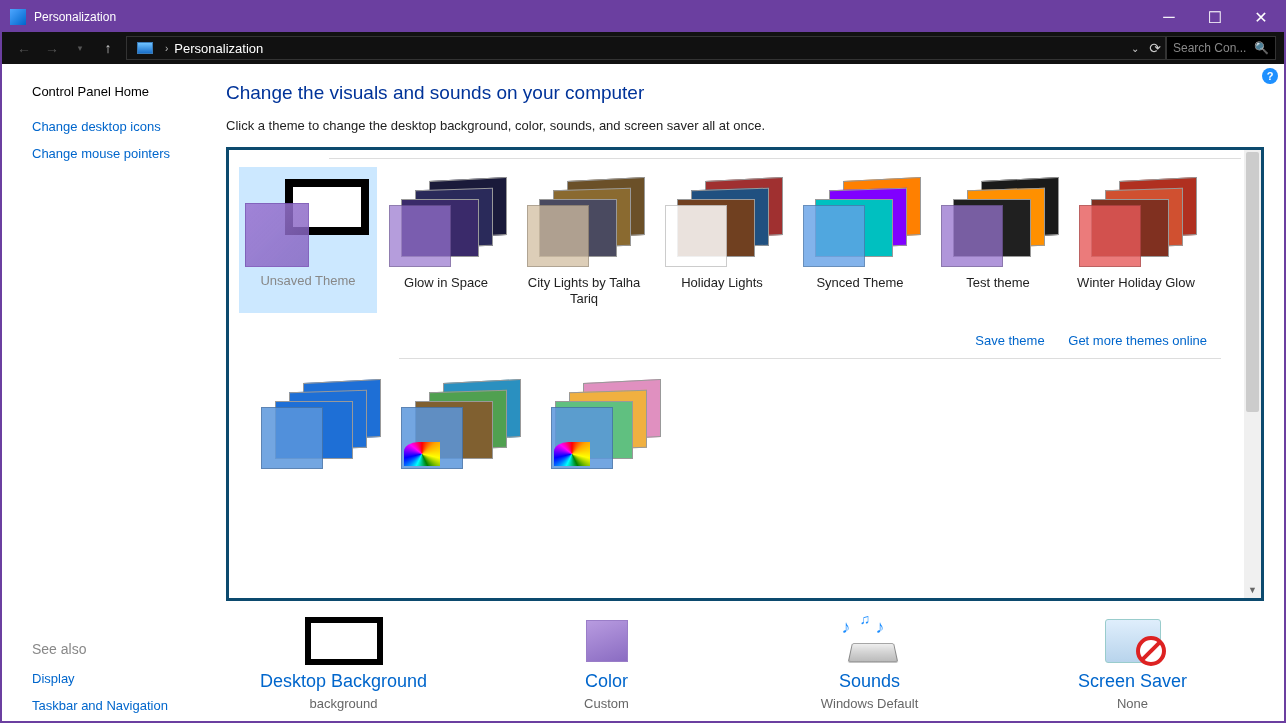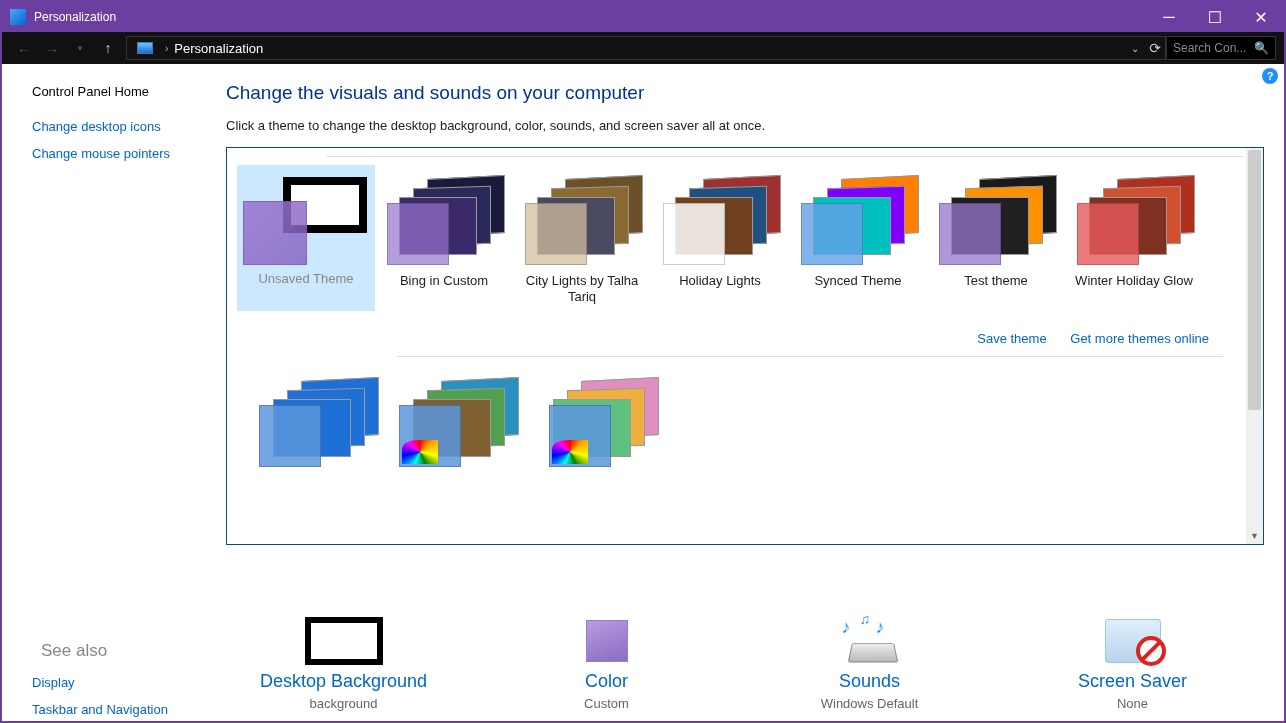--- a/index.html
+++ b/index.html
@@ -24,27 +24,27 @@
 .nav-dd { color: #ccc; font-size: 10px; }
 .nav-refresh { color: #ccc; font-size: 14px; }
 .search-box { background: #000; border: 1px solid #333; height: 24px; width: 110px; display: flex; align-items: center; padding: 0 6px; color: #888; font-size: 12px; justify-content: space-between; }
 .search-box .mag { font-size: 12px; }
 
 
 .content { display: flex; height: calc(723px - 30px - 32px - 4px); position: relative; }
 .sidebar { width: 210px; padding: 20px 10px 0 30px; }
 .sidebar .home { color: #000; margin-bottom: 20px; display: block; }
 .sidebar a { color: #0066cc; text-decoration: none; display: block; margin-bottom: 12px; font-size: 13px; }
-.sidebar .see-also-hdr { color: #888; margin-top: 480px; margin-bottom: 14px; font-size: 17px; margin-left: 9px; }
+.sidebar .see-also-hdr { color: #888; margin-top: 480px; margin-bottom: 14px; font-size: 14px; }
 
 .main { flex: 1; padding: 18px 20px 0 14px; position: relative; }
 h1 { color: #003399; font-size: 19px; font-weight: 400; margin-bottom: 14px; }
 .subtitle { color: #222; font-size: 13px; margin-bottom: 14px; }
 
-.theme-box { border: 1px solid #0c4a6e; height: 398px; position: relative; overflow: hidden; }
+.theme-box { border: 3px solid #0c4a6e; height: 454px; position: relative; overflow: hidden; }
 .theme-scroll { position: absolute; right: 0; top: 0; width: 17px; height: 100%; background: #f0f0f0; }
 .theme-scroll .thumb { position: absolute; top: 2px; left: 2px; right: 2px; height: 260px; background: #ccc; border-radius: 2px; }
 .theme-scroll .arrow { position: absolute; left: 0; right: 0; height: 16px; text-align: center; font-size: 9px; color: #666; line-height: 16px; }
 .theme-scroll .arrow.top { top: 0; }
 .theme-scroll .arrow.bot { bottom: 0; }
 
 .theme-inner { padding: 8px 20px 0 10px; }
 .section-line { border-top: 1px solid #ddd; margin: 0 0 8px 90px; }
 
 .theme-grid { display: flex; flex-wrap: wrap; gap: 0 0; }
@@ -164,21 +164,21 @@
             </div>
             <div class="theme">
               <div class="thumb-area">
                 <div class="stack">
                   <div class="card c1" style="background:#1a1a3a"></div>
                   <div class="card c2" style="background:#2a2a5a"></div>
                   <div class="card c3" style="background:#3a2a6a"></div>
                   <div class="swatch" style="background:rgba(150,115,205,.7)"></div>
                 </div>
               </div>
-              <div class="label">Bing in Custom</div>
+              <div class="label">Glow in Space</div>
             </div>
             <div class="theme">
               <div class="thumb-area">
                 <div class="stack">
                   <div class="card c1" style="background:#6b5028"></div>
                   <div class="card c2" style="background:#8a6a30"></div>
                   <div class="card c3" style="background:#4a4a60"></div>
                   <div class="swatch" style="background:rgba(210,190,160,.75)"></div>
                 </div>
               </div>

